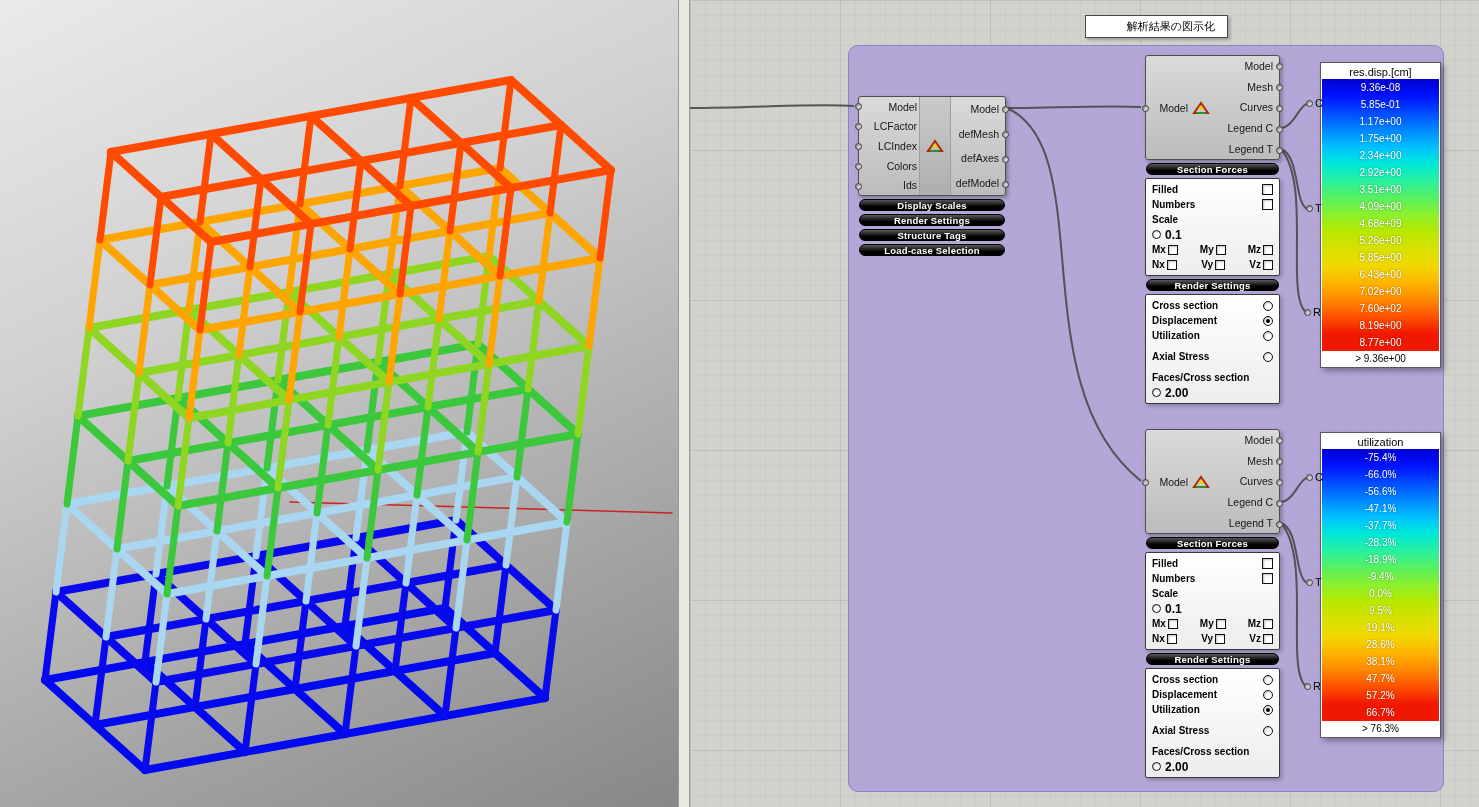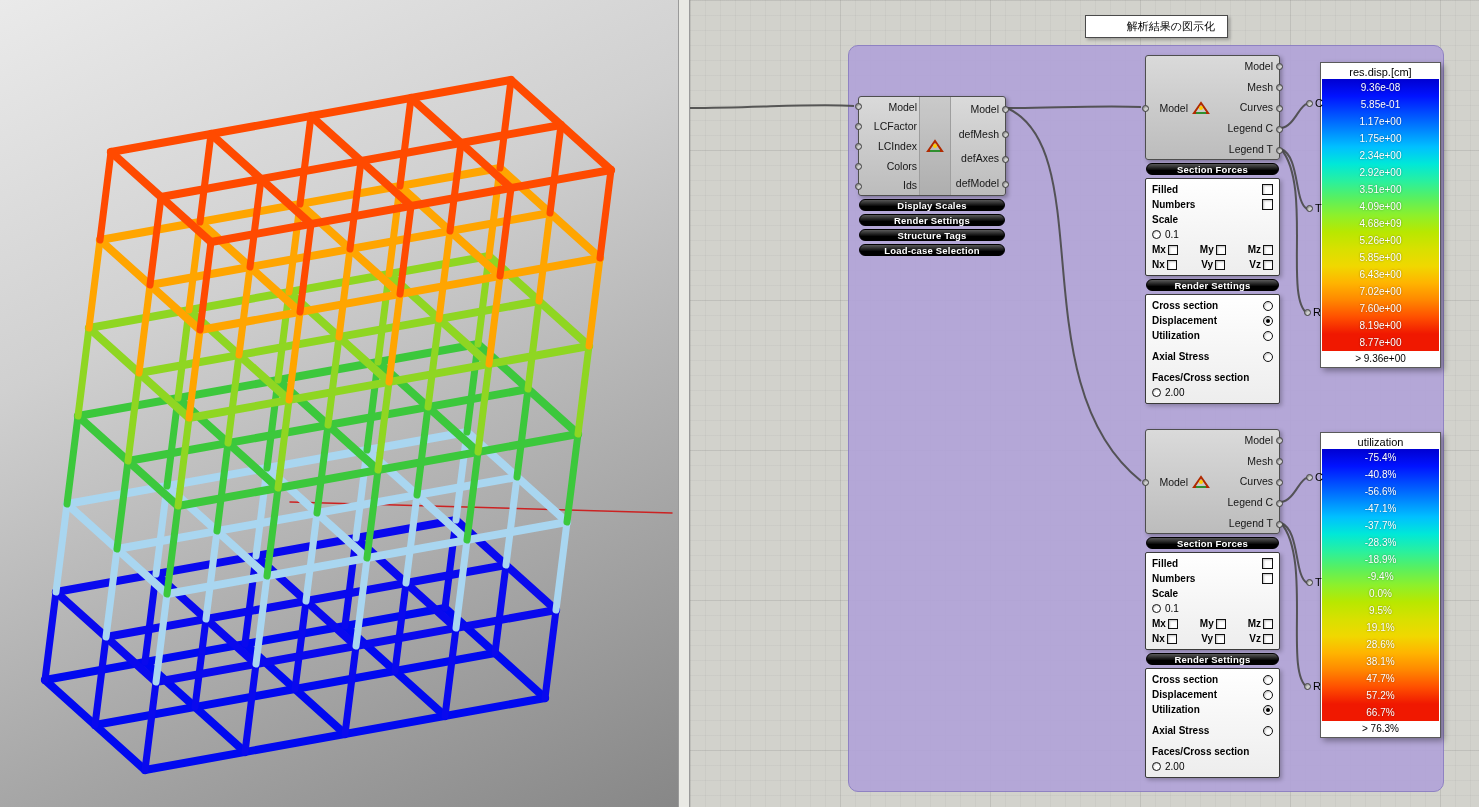--- a/index.html
+++ b/index.html
@@ -60,21 +60,21 @@
 
   .gh-panel{background:linear-gradient(#ffffff,#ededed);border:1px solid #3a3a3a;border-radius:2px;
     margin-top:3px;padding:3px 0;box-shadow:2px 2px 4px rgba(0,0,0,.25);}
   .ctl-row{display:flex;justify-content:space-between;align-items:center;height:15px;padding:0 6px;}
   .ctl-row.gap-top{margin-top:6px;}
   .ctl-label{font-size:10px;font-weight:700;color:#000;white-space:nowrap;}
   .ctl-label.sm{font-size:10px;}
   .triple{}
   .pair{display:flex;align-items:center;gap:2px;}
   .slider-row{display:flex;align-items:center;height:15px;padding:0 6px;}
-  .slider-value{font-size:10px;font-weight:400;color:#000;}
+  .slider-value{font-size:12px;font-weight:700;color:#000;}
   .checkbox{width:9px;height:9px;background:#fff;border:1px solid #111;display:inline-block;
     box-shadow:inset 1px 1px 2px rgba(0,0,0,.25);}
   .checkbox.sm{width:8px;height:8px;}
   .radio{width:10px;height:10px;border:1px solid #111;border-radius:50%;background:#fff;
     display:inline-block;position:relative;box-shadow:inset 1px 1px 2px rgba(0,0,0,.25);box-sizing:border-box;}
   .radio.selected::after{content:"";position:absolute;left:2px;top:2px;width:4px;height:4px;
     border-radius:50%;background:#000;}
   .knob{width:9px;height:9px;border:1px solid #111;border-radius:50%;background:#fff;
     display:inline-block;margin-right:4px;box-shadow:inset 1px 1px 1px rgba(0,0,0,.2);box-sizing:border-box;}
 
@@ -565,39 +565,39 @@
           <div class="legend-row" style="background: linear-gradient(rgb(216, 224, 0), rgb(240, 216, 0));">
             <span class="legend-row-label">5.85e+00</span>
           </div>
           <div class="legend-row" style="background: linear-gradient(rgb(240, 216, 0), rgb(255, 180, 0));">
             <span class="legend-row-label">6.43e+00</span>
           </div>
           <div class="legend-row" style="background: linear-gradient(rgb(255, 180, 0), rgb(255, 136, 0));">
             <span class="legend-row-label">7.02e+00</span>
           </div>
           <div class="legend-row" style="background: linear-gradient(rgb(255, 136, 0), rgb(255, 80, 0));">
-            <span class="legend-row-label">7.60e+00</span>
+            <span class="legend-row-label">7.60e+02</span>
           </div>
           <div class="legend-row" style="background: linear-gradient(rgb(255, 80, 0), rgb(240, 24, 0));">
             <span class="legend-row-label">8.19e+00</span>
           </div>
           <div class="legend-row" style="background: linear-gradient(rgb(240, 24, 0), rgb(240, 24, 0));">
             <span class="legend-row-label">8.77e+00</span>
           </div>
         </div>
       <div class="legend-overflow">&gt; 9.36e+00</div>
     </div>
     <div class="legend" id="legend2" style="left:630px;top:432px;">
       <div class="legend-title">utilization</div>
       <div id="legend2-rows">
           <div class="legend-row" style="background: linear-gradient(rgb(0, 0, 210), rgb(0, 18, 255));">
             <span class="legend-row-label">-75.4%</span>
           </div>
           <div class="legend-row" style="background: linear-gradient(rgb(0, 18, 255), rgb(0, 76, 255));">
-            <span class="legend-row-label">-40.8%</span>
+            <span class="legend-row-label">-66.0%</span>
           </div>
           <div class="legend-row" style="background: linear-gradient(rgb(0, 76, 255), rgb(0, 134, 255));">
             <span class="legend-row-label">-56.6%</span>
           </div>
           <div class="legend-row" style="background: linear-gradient(rgb(0, 134, 255), rgb(0, 192, 255));">
             <span class="legend-row-label">-47.1%</span>
           </div>
           <div class="legend-row" style="background: linear-gradient(rgb(0, 192, 255), rgb(0, 232, 216));">
             <span class="legend-row-label">-37.7%</span>
           </div>

